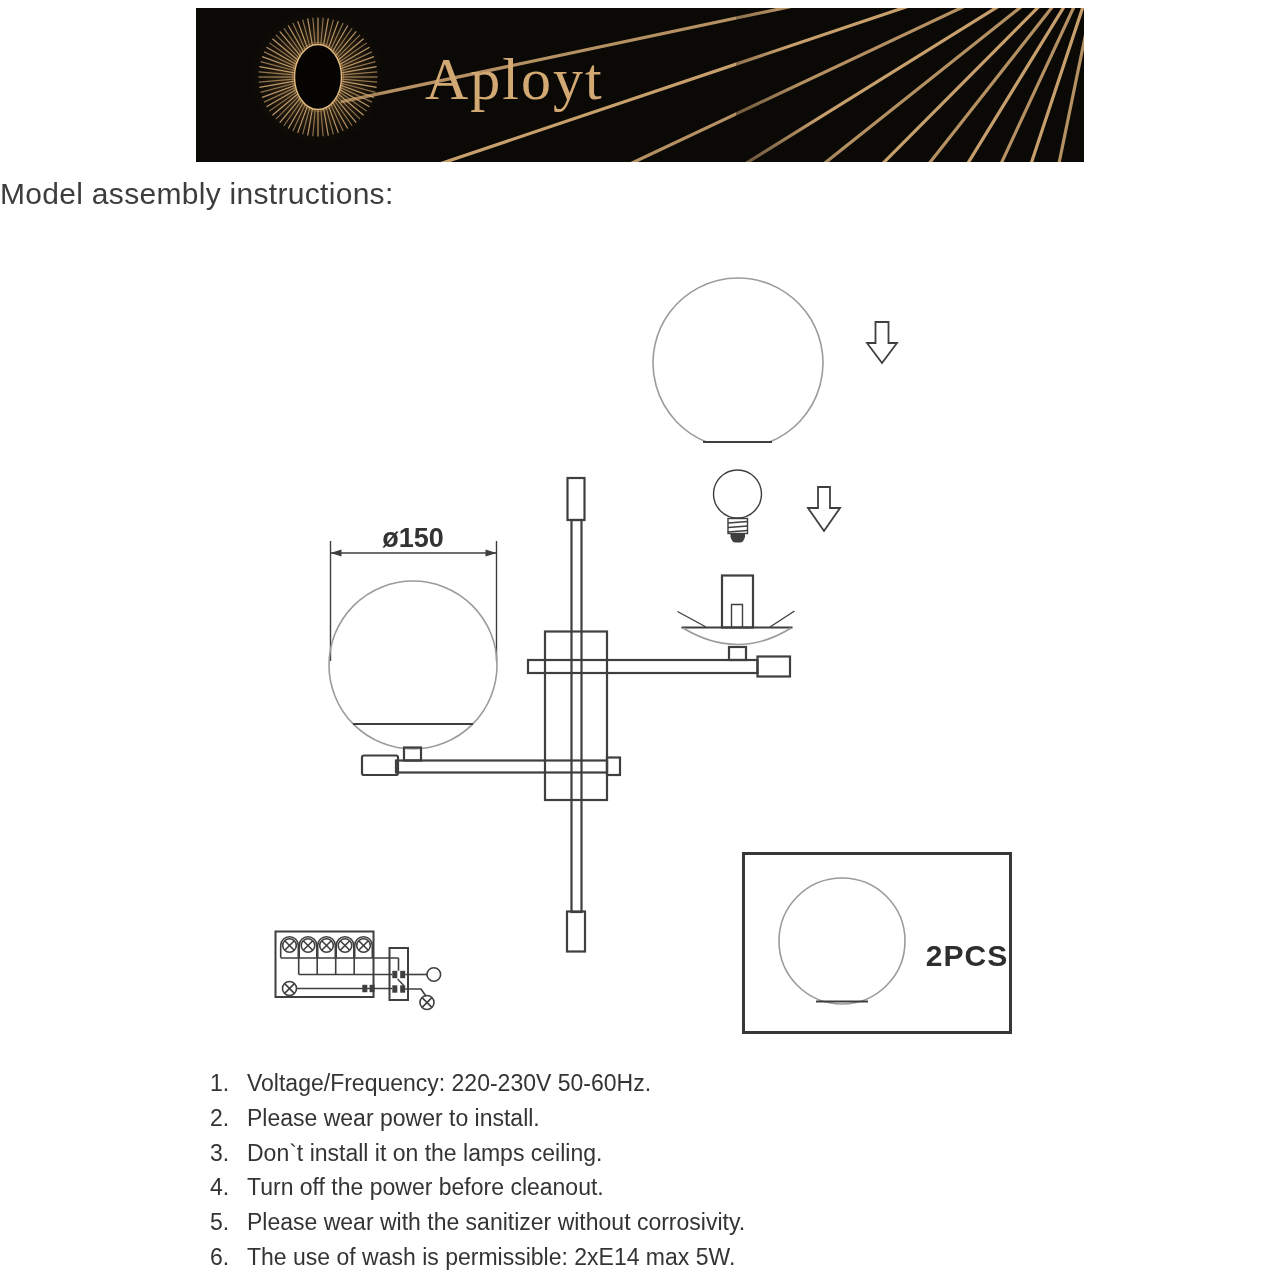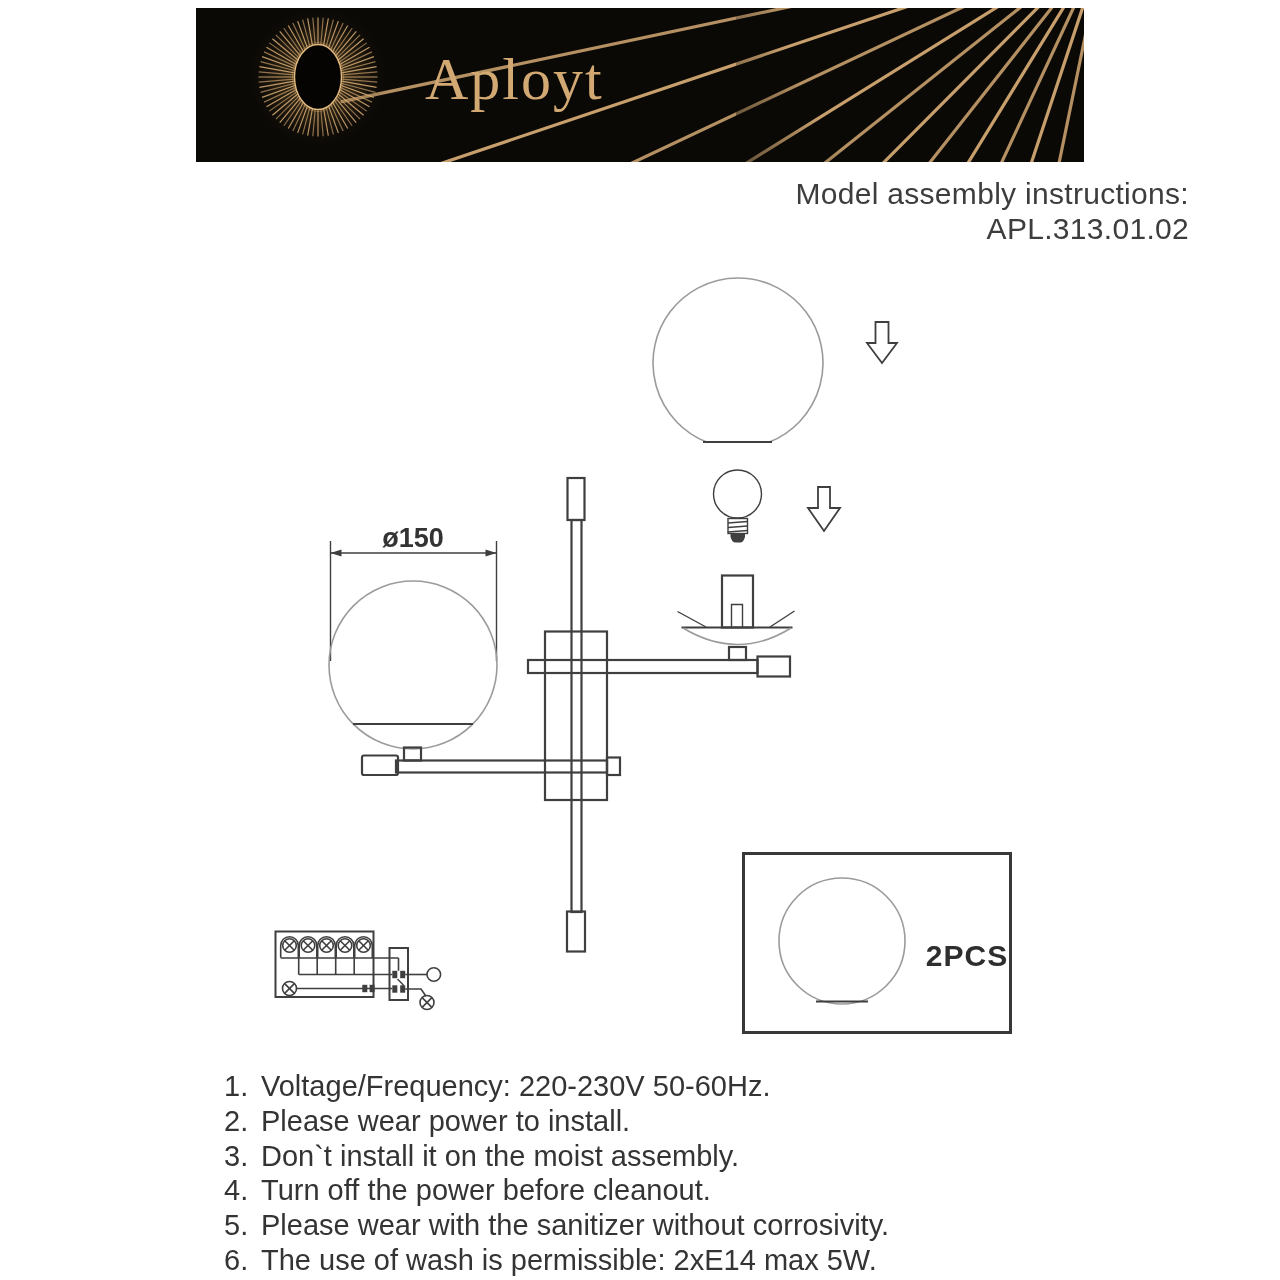--- a/index.html
+++ b/index.html
@@ -20,36 +20,36 @@
     position:absolute;left:196px;top:8px;width:888px;height:154px;
     background:var(--banner);
   }
   .banner svg{display:block;width:100%;height:100%;}
   .brand-text{
     font-family:"Liberation Serif", serif;
     font-size:60px;letter-spacing:2px;fill:var(--gold);font-weight:400;
   }
   
   .title-block{
-    position:absolute;left:0;top:176px;width:1189px;text-align:right;
+    position:absolute;left:0;top:176px;width:1189px;text-align:left;
     color:#3d3d3d;font-size:30px;line-height:35px;font-weight:500;letter-spacing:.3px;
   }
   
   .drawing{position:absolute;left:150px;top:260px;width:900px;height:800px;}
   .dk{stroke:var(--line);stroke-width:2.2;fill:none;}
   .dk14{stroke:var(--line);stroke-width:1.4;fill:none;}
   .lt{stroke:var(--lline);stroke-width:1.6;fill:none;}
   .wire{stroke:var(--line);stroke-width:1.6;fill:none;}
   .wire2{stroke:var(--line);stroke-width:2;fill:none;}
   .fdk{fill:var(--line);stroke:none;}
   .arrow{stroke:var(--line);stroke-width:1.8;fill:#ffffff;stroke-linejoin:miter;}
   .dim-text{fill:#333;font-size:27px;font-weight:600;}
   .pcs-text{fill:#2e2e2e;font-size:30px;font-weight:700;letter-spacing:1px;}
   
-  .instr-row{position:absolute;left:224px;font-size:29px;color:var(--text);white-space:nowrap;}
+  .instr-row{position:absolute;left:210px;font-size:23px;color:var(--text);white-space:nowrap;}
   .instr-row .num{display:inline-block;width:37px;}
 </style>
 </head>
 <body>
 
 <div class="banner">
   <svg viewBox="0 0 888 154">
     <defs>
       <radialGradient id="g-glow" gradientUnits="userSpaceOnUse" cx="0" cy="0" r="72">
         <stop offset="0" stop-color="#8a6a33" stop-opacity="0.55"></stop>
@@ -159,21 +159,20 @@
       <ellipse rx="23.5" ry="32.5" fill="#060402" stroke="#e2b97f" stroke-width="1.4"></ellipse>
       <ellipse rx="25.5" ry="34.5" fill="none" stroke="#c79a5e" stroke-width="0.8" opacity="0.6"></ellipse>
     </g>
 
     <text x="229" y="91" class="brand-text">Aployt</text>
   </svg>
 </div>
 
 <div class="title-block">
   <div>Model assembly instructions:</div>
-  <div>APL.313.01.02</div>
 </div>
 
 <svg class="drawing" viewBox="150 260 900 800">
 
   <g>
     <path class="lt" d="M 706.6 442 A 85 85 0 1 1 769.4 442"></path>
     <line class="dk" x1="703" y1="442" x2="772" y2="442"></line>
   </g>
 
   <polygon class="arrow" points="875.5,322 888.5,322 888.5,343 897,343 882,363 867,343 875.5,343"></polygon>
@@ -289,21 +288,21 @@
 </svg>
 
 <div>
   <div class="instr-row" style="top:1070px">
     <span class="num">1.</span><span>Voltage/Frequency: 220-230V 50-60Hz.</span>
   </div>
   <div class="instr-row" style="top:1105px">
     <span class="num">2.</span><span>Please wear power to install.</span>
   </div>
   <div class="instr-row" style="top:1140px">
-    <span class="num">3.</span><span>Don`t install it on the moist assembly.</span>
+    <span class="num">3.</span><span>Don`t install it on the lamps ceiling.</span>
   </div>
   <div class="instr-row" style="top:1174px">
     <span class="num">4.</span><span>Turn off the power before cleanout.</span>
   </div>
   <div class="instr-row" style="top:1209px">
     <span class="num">5.</span><span>Please wear with the sanitizer without corrosivity.</span>
   </div>
   <div class="instr-row" style="top:1244px">
     <span class="num">6.</span><span>The use of wash is permissible: 2xE14 max 5W.</span>
   </div>

